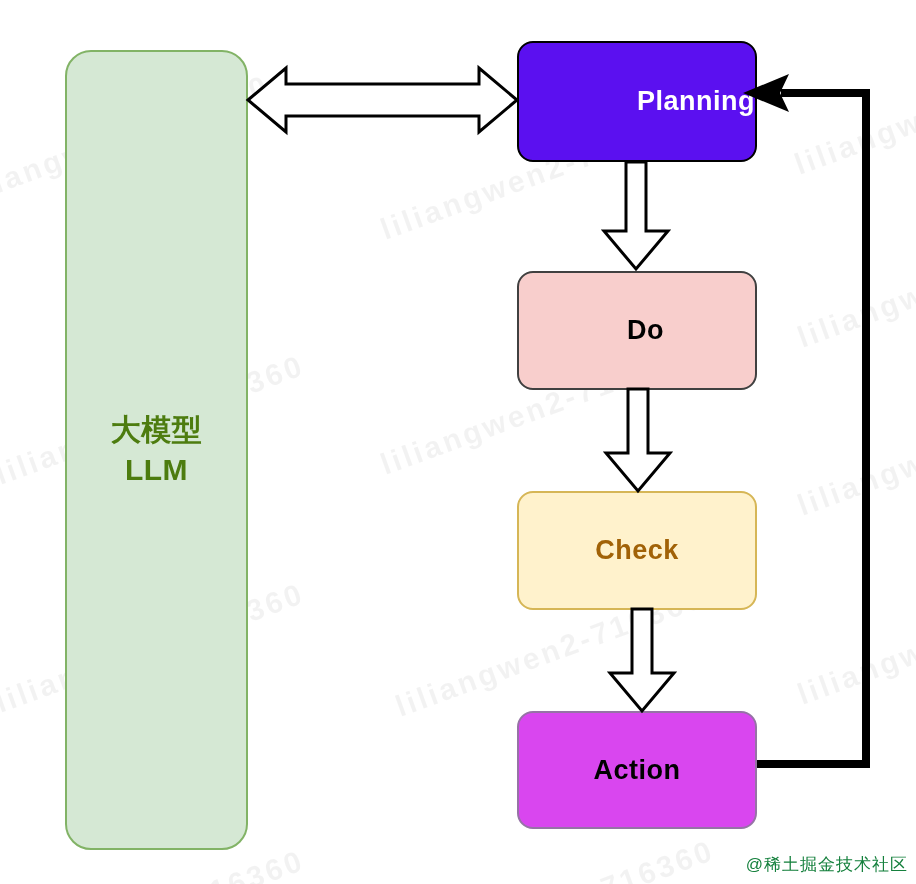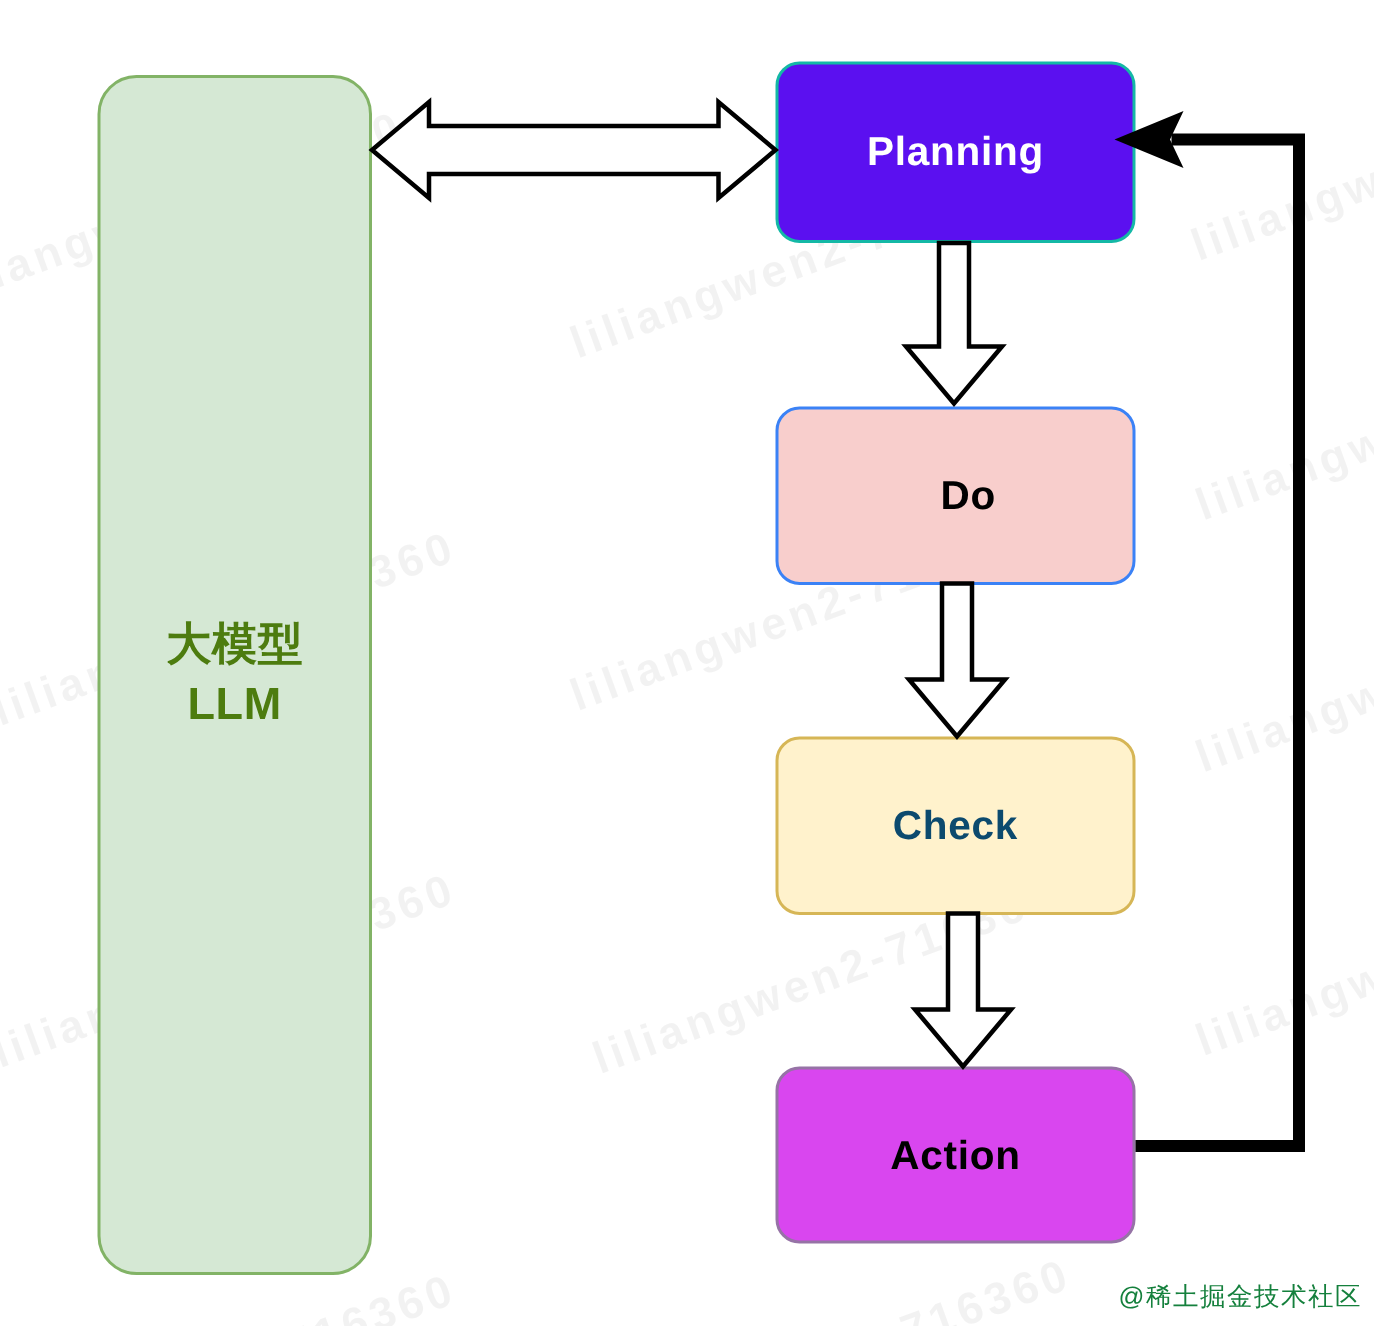--- a/index.html
+++ b/index.html
@@ -53,35 +53,36 @@
   }
   .flow-node {
     left: 517px;
     width: 240px; height: 120px;
     border-radius: 16px;
     font-size: 27px;
   }
   .node-planning {
     top: 41px; height: 121px;
     background: #5b10f0;
-    border: 2px solid #14b8a6;
+    border: 2px solid #000000;
     color: #ffffff;
+    align-items: flex-end;
   }
   .node-do {
     top: 271px; height: 119px;
     background: #f8cecc;
-    border: 2px solid #3b82f6;
+    border: 2px solid #404040;
     color: #000000;
     padding-left: 17px;
   }
   .node-check {
     top: 491px; height: 119px;
     background: #fff2cc;
     border: 2px solid #d6b656;
-    color: #0c4a6e;
+    color: #a16207;
   }
   .node-action {
     top: 711px; height: 118px;
     background: #d946ef;
     border: 2px solid #9673a6;
     color: #000000;
   }
 
   
   .arrow-layer {

